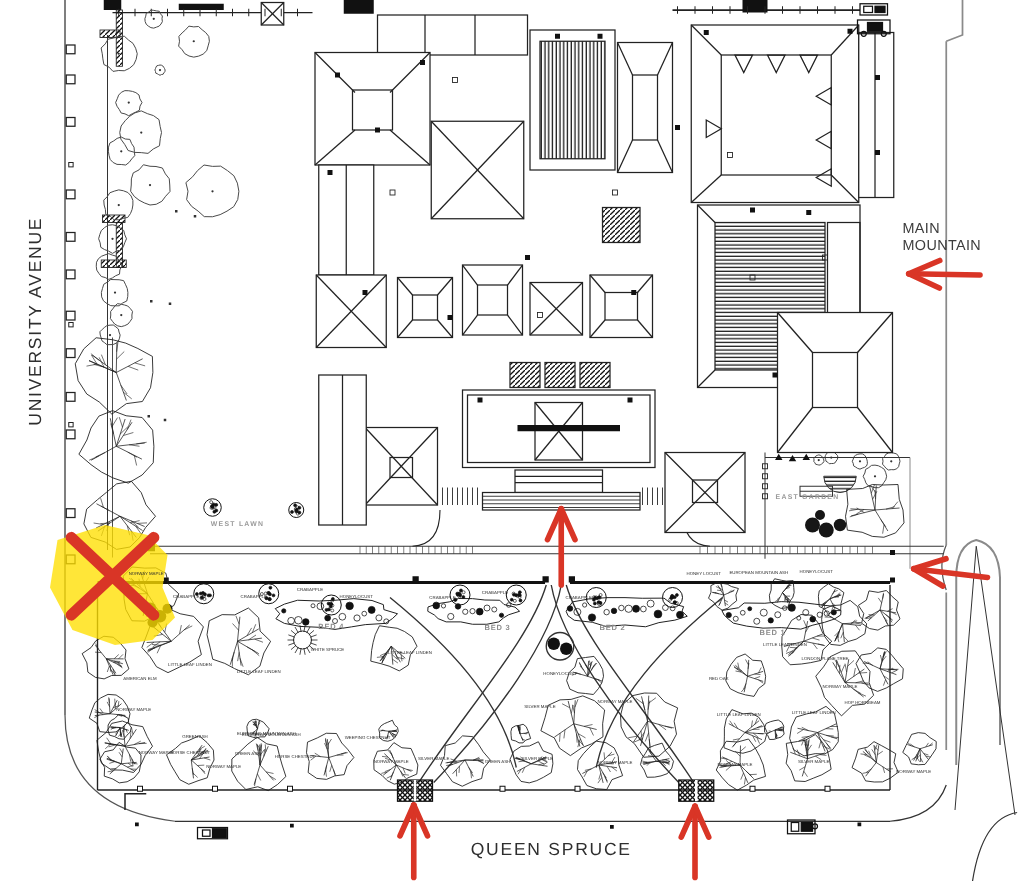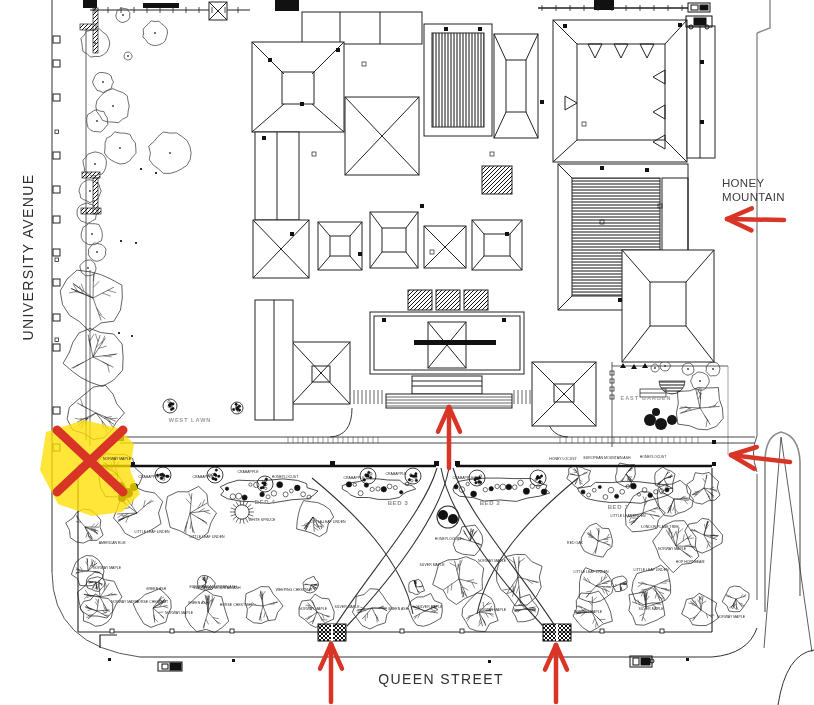--- a/index.html
+++ b/index.html
@@ -1642,23 +1642,23 @@
         <g>
           <line x1="556" y1="702" x2="556" y2="645" stroke="#d93526" stroke-width="4.5" stroke-linecap="round"></line>
           <line x1="556" y1="645" x2="545.0" y2="669.7" stroke="#d93526" stroke-width="4.5" stroke-linecap="round"></line>
           <line x1="556" y1="645" x2="567.0" y2="669.7" stroke="#d93526" stroke-width="4.5" stroke-linecap="round"></line>
         </g>
       </g>
 </svg>
 
 <div id="labels">
   <div class="lbl street vert" style="left:28px;top:257px;">UNIVERSITY AVENUE</div>
-  <div class="lbl street" style="left:441px;top:679px;">QUEEN STREET</div>
+  <div class="lbl street" style="left:441px;top:679px;">QUEEN SPRUCE</div>
   <div class="callout" style="left:722px;top:176px;">
-    <div>HONEY</div>
+    <div>MAIN</div>
     <div>MOUNTAIN</div>
   </div>
   <div class="lbl area" style="left:190px;top:420px;">WEST LAWN</div>
   <div class="lbl area" style="left:646px;top:398px;">EAST GARDEN</div>
   <div id="bedLabels">
         <div class="bedlbl" style="left: 618px; top: 507px;">BED 1</div>
         <div class="bedlbl" style="left: 490px; top: 503px;">BED 2</div>
         <div class="bedlbl" style="left: 398px; top: 503px;">BED 3</div>
         <div class="bedlbl" style="left: 265px; top: 502px;">BED 4</div>
       </div>

